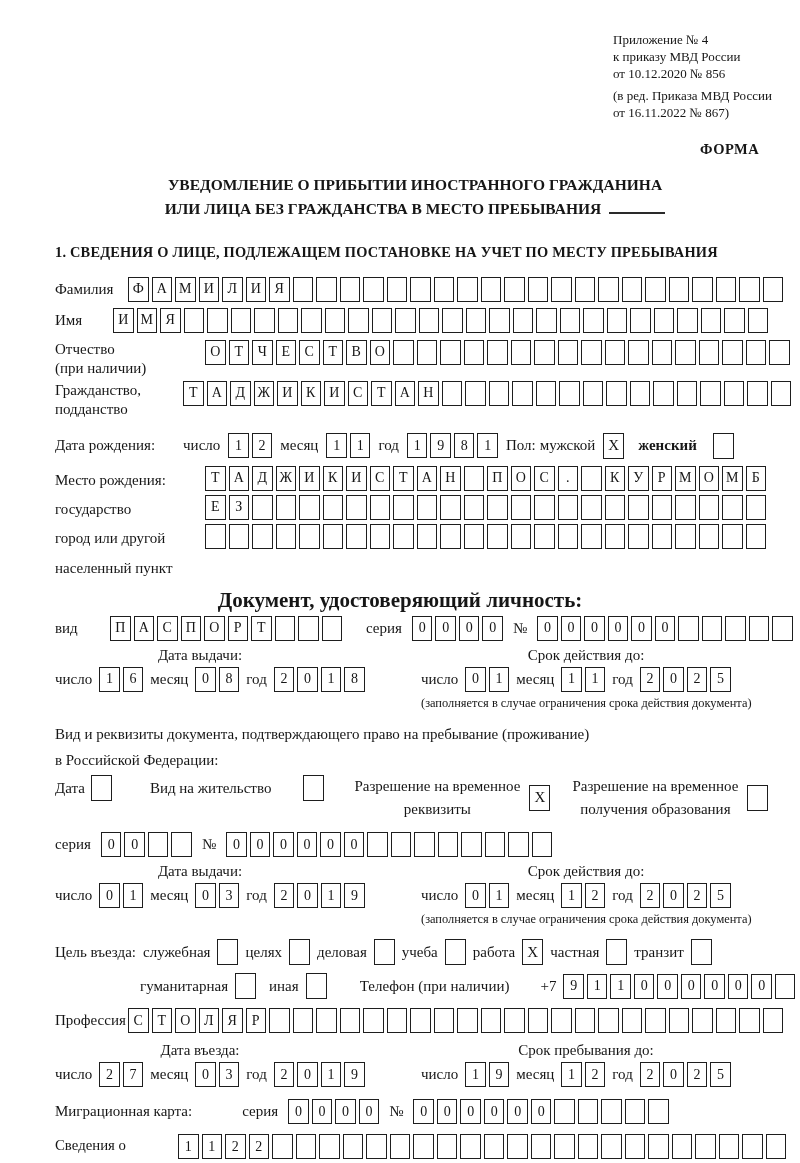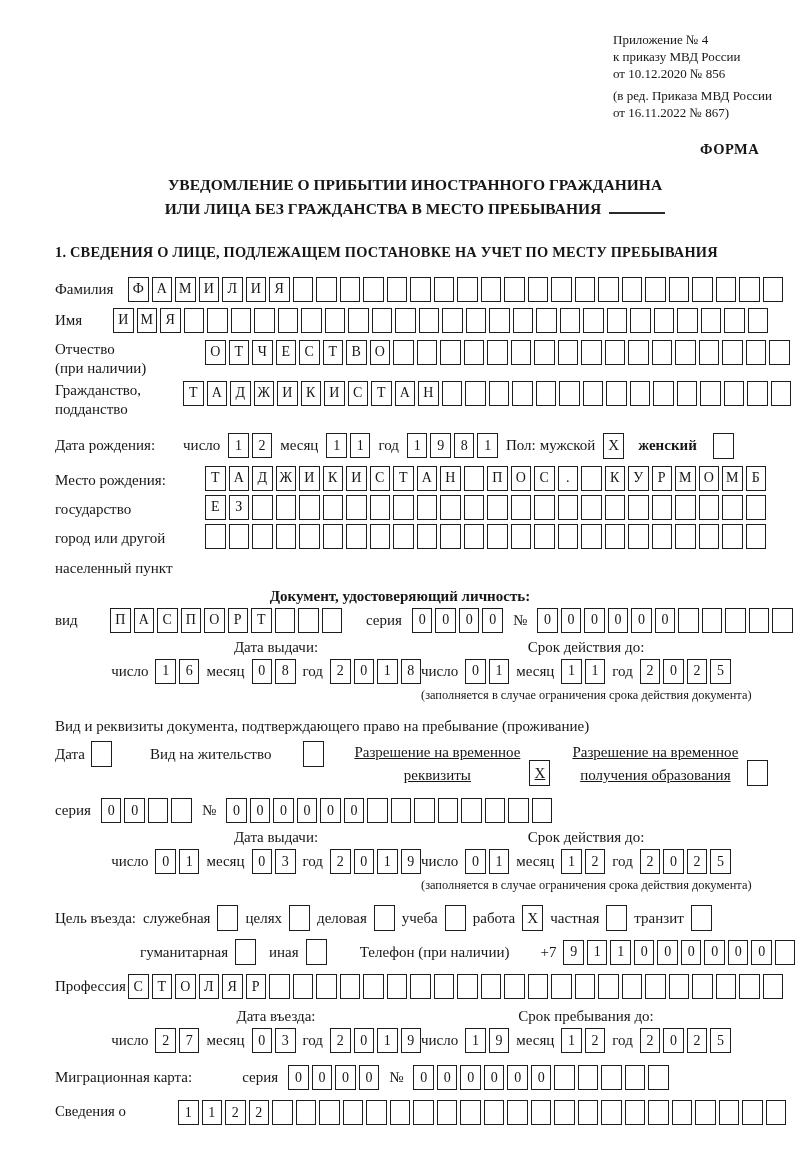--- a/index.html
+++ b/index.html
@@ -37,38 +37,38 @@
     font-size:14px;background:#fff;
   }
   .cbox{
     box-sizing:border-box;width:21px;height:26px;border:1.7px solid #1e1e1e;
     display:inline-flex;align-items:center;justify-content:center;font-size:15px;flex:0 0 auto;
   }
 
   
   .bp-rows{display:flex;flex-direction:column;gap:4px;}
 
-  .doc-heading{margin-top:5px;text-align:center;font-weight:bold;font-size:15px;}
+  .doc-heading{margin-top:5px;text-align:center;font-weight:bold;font-size:21px;}
 
   
   .datepair{display:flex;margin-left:55px;margin-top:6px;white-space:nowrap;}
   .dg{display:flex;flex-direction:column;}
-  .dg-left{width:366px;align-items:flex-end;}
+  .dg-left{width:366px;}
   .dg-title{text-align:center;margin-bottom:3px;}
   .dg-left .dg-title{width:290px;}
   .dg-right .dg-title{width:330px;}
   .dg-row{display:flex;align-items:center;gap:7px;}
   .dg-note{font-size:12.4px;margin-top:4px;}
 
   
   .intro{margin-left:55px;margin-top:10px;line-height:1.75;}
   .optrow{display:flex;margin-left:55px;margin-top:2px;align-items:flex-start;white-space:nowrap;}
   .opt{display:flex;align-items:center;gap:9px;}
   .opt .optlines{text-align:center;line-height:1.5;}
-  .opt.multi{align-items:flex-end;text-decoration:underline;}
+  .opt.multi{align-items:center;}
   .opt.multi .cbox{margin-top:0px;}
 
   
   .purp{display:flex;align-items:center;gap:7px;margin-left:55px;margin-top:12px;white-space:nowrap;}
   .purp2{margin-left:140px;margin-top:8px;}
 
   
   .repr{display:flex;margin-left:55px;margin-top:10px;align-items:flex-start;}
   .repr-label{width:123px;line-height:1.5;font-size:14.8px;flex:0 0 auto;}
   .repr-grids{display:flex;flex-direction:column;gap:5px;}
@@ -431,20 +431,21 @@
             <span class="cell">2</span>
             <span class="cell">5</span>
           </span>
       </div>
       <div class="dg-note">(заполняется в случае ограничения срока действия документа)</div>
     </div>
   </div>
 
   <div class="intro">
     <div>Вид и реквизиты документа, подтверждающего право на пребывание (проживание)</div>
+    <div>в Российской Федерации:</div>
   </div>
 
   <div class="optrow">
     <span class="opt">
       <span>Дата</span>
       <span class="cbox" style="margin-left:-3px;"></span>
     </span>
     <span class="opt" style="margin-left:38px;">
       <span>Вид на жительство</span>
       <span class="cbox" style="margin-left:23px;"></span>

